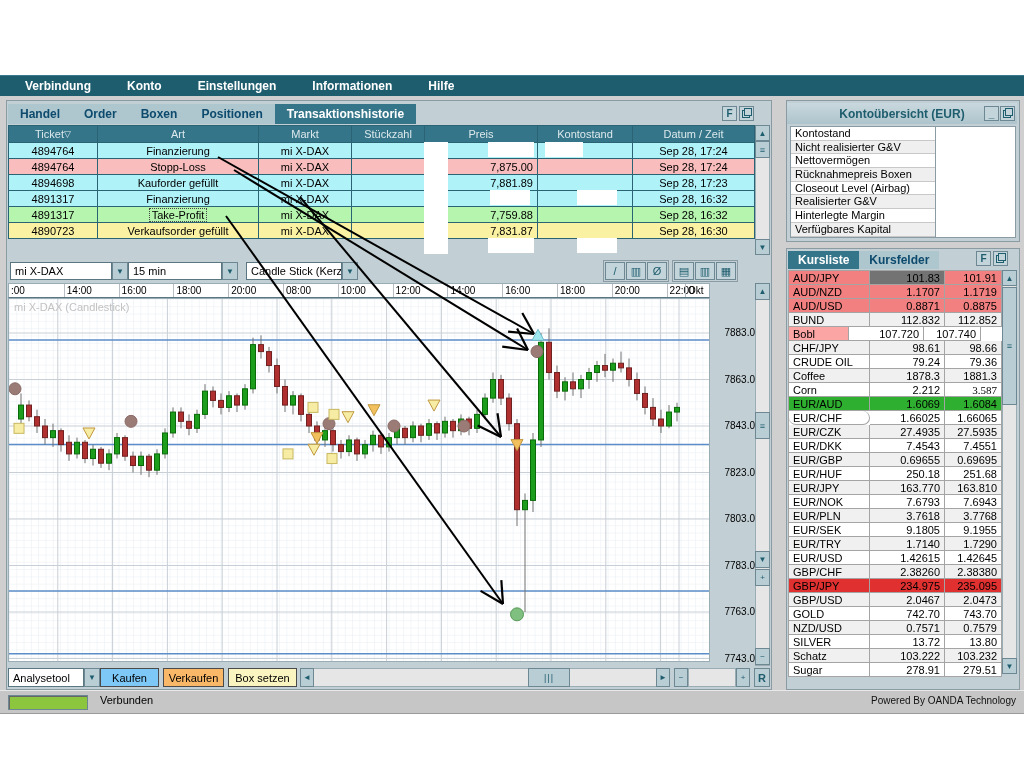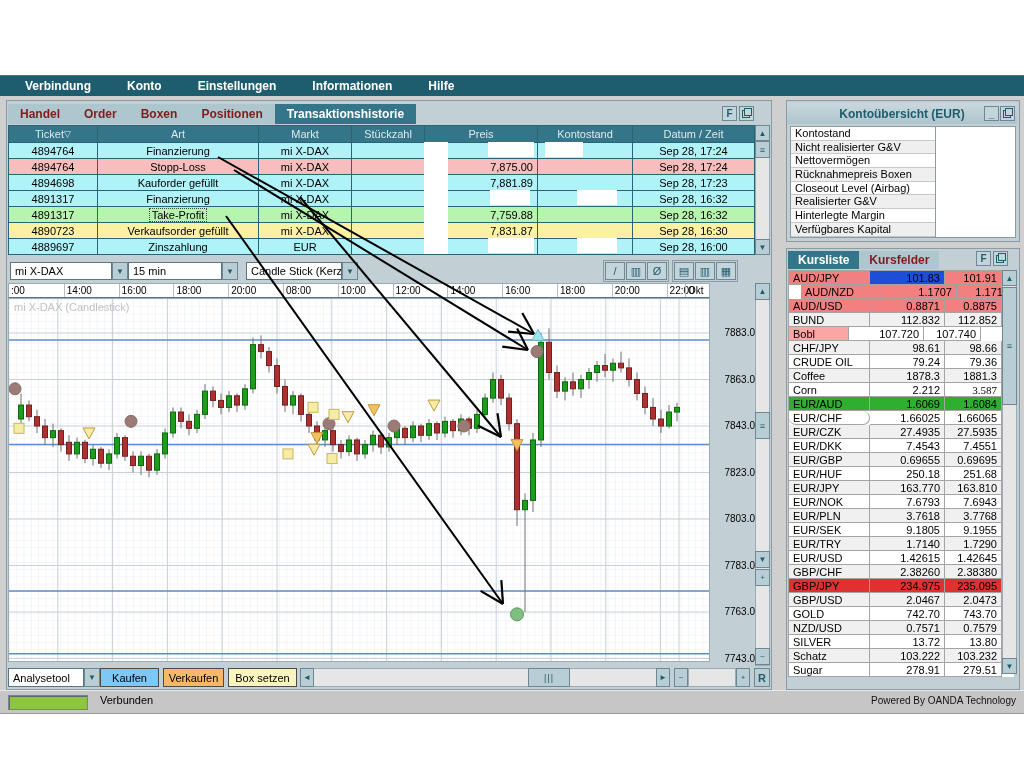--- a/index.html
+++ b/index.html
@@ -5,21 +5,21 @@
   html,body{margin:0;padding:0;width:1024px;height:768px;background:#fff;overflow:hidden;
     font-family:"Liberation Sans","DejaVu Sans",sans-serif;-webkit-font-smoothing:none;}
   .abs{position:absolute;}
   #menubar{left:0;top:75px;width:1024px;height:21px;background:#1E5D6E;border-top:1px solid #3A7A8C;
     display:flex;align-items:center;gap:36px;padding-left:25px;box-sizing:border-box;z-index:2;}
   .menu-item{color:#fff;font-weight:bold;font-size:12px;cursor:default;}
   #desktop{left:0;top:96px;width:1024px;height:596px;background:#CFCFCF;z-index:0;}
   .panel-frame{border:1px solid #8A9BA3;background:#C2CFD4;z-index:1;}
   
   #tabbar{left:8px;top:103px;height:21px;display:flex;align-items:flex-end;z-index:2;}
-  .tab{font-size:12px;font-weight:bold;color:#7f1d1d;padding:3px 12px 3px 12px;background:#AEC6CD;cursor:default;}
+  .tab{font-size:12px;font-weight:bold;color:#0c4a6e;padding:3px 12px 3px 12px;background:#AEC6CD;cursor:default;}
   .tab.active{background:#35758A;color:#fff;}
   .mini-btn{width:15px;height:15px;background:#C3D4DA;border:1px solid #6E8893;color:#1E5D6E;
     font-size:10px;font-weight:bold;display:flex;align-items:center;justify-content:center;z-index:3;box-sizing:border-box;}
   
   #histtable{left:8px;top:125px;z-index:2;font-size:11px;}
   .hrow{display:flex;}
   .hcell{box-sizing:border-box;border-right:1px solid #2A6374;border-bottom:1px solid #2A6374;
     height:16px;display:flex;align-items:center;justify-content:center;overflow:hidden;white-space:nowrap;}
   .hhead .hcell{background:#35758A;color:#DCE9EC;height:17px;border-bottom:1px solid #2A6374;font-size:11px;}
   #histtable .tablewrap{border-left:1px solid #2A6374;border-top:1px solid #2A6374;}
@@ -155,29 +155,20 @@
         <div class="hcell" style="width: 122px; background: rgb(182, 245, 174);">Sep 28, 16:32</div>
       </div>
       <div class="hrow">
         <div class="hcell" style="width: 89px; background: rgb(250, 242, 162);">4890723</div>
         <div class="hcell" style="width: 161px; background: rgb(250, 242, 162);">Verkaufsorder gefüllt</div>
         <div class="hcell" style="width: 93px; background: rgb(250, 242, 162);">mi X-DAX</div>
         <div class="hcell" style="width: 73px; background: rgb(250, 242, 162);"></div>
         <div class="hcell" style="width: 113px; background: rgb(250, 242, 162); justify-content: flex-end; padding-right: 4px;">7,831.87</div>
         <div class="hcell" style="width: 95px; background: rgb(250, 242, 162);"></div>
         <div class="hcell" style="width: 122px; background: rgb(250, 242, 162);">Sep 28, 16:30</div>
-      </div>
-      <div class="hrow">
-        <div class="hcell" style="width: 89px; background: rgb(175, 242, 248);">4889697</div>
-        <div class="hcell" style="width: 161px; background: rgb(175, 242, 248);">Zinszahlung</div>
-        <div class="hcell" style="width: 93px; background: rgb(175, 242, 248);">EUR</div>
-        <div class="hcell" style="width: 73px; background: rgb(175, 242, 248);"></div>
-        <div class="hcell" style="width: 113px; background: rgb(175, 242, 248); justify-content: flex-end; padding-right: 4px;"></div>
-        <div class="hcell" style="width: 95px; background: rgb(175, 242, 248);"></div>
-        <div class="hcell" style="width: 122px; background: rgb(175, 242, 248);">Sep 28, 16:00</div>
       </div>
     </div>
   </div>
 
 <div class="abs sb" style="left:755px;top:125px;width:15px;height:130px;"></div>
 <div class="abs sbtn" style="left:755px;top:125px;width:15px;height:16px;">▲</div>
 <div class="abs sthumb" style="left:755px;top:141px;width:15px;height:17px;">≡</div>
 <div class="abs sbtn" style="left:755px;top:239px;width:15px;height:16px;">▼</div>
 
 <div class="abs dd" style="left:10px;top:262px;width:102px;">mi X-DAX</div>
@@ -535,25 +526,25 @@
 <div class="abs mini-btn" style="left:976px;top:251px;">F</div>
 <div class="abs mini-btn" style="left:993px;top:251px;">
     <span class="ir">
       <i></i>
       <i class="b"></i>
     </span>
   </div>
 <div id="rateslist" class="abs" style="left:788px;top:270px;z-index:2;border-left:1px solid #A4A4A4;border-top:1px solid #A4A4A4;background:#fff;">
     <div class="hrow">
       <div class="rates-cell" style="width: 81px; justify-content: flex-start; padding: 0px 0px 0px 4px; background: rgb(242, 128, 128);">AUD/JPY</div>
-      <div class="rates-cell" style="width: 75px; justify-content: flex-end; padding: 0px 4px 0px 0px; background: #1d4ed8;">101.83</div>
+      <div class="rates-cell" style="width: 75px; justify-content: flex-end; padding: 0px 4px 0px 0px; background: #737373;">101.83</div>
       <div class="rates-cell" style="width: 57px; justify-content: flex-end; padding: 0px 4px 0px 0px; background: rgb(242, 128, 128);">101.91</div>
     </div>
     <div class="hrow">
-      <div class="rates-cell" style="width: 81px; justify-content: flex-start; padding: 0px 0px 0px 4px; background: rgb(242, 128, 128); margin-left: 12px;">AUD/NZD</div>
+      <div class="rates-cell" style="width: 81px; justify-content: flex-start; padding: 0px 0px 0px 4px; background: rgb(242, 128, 128);">AUD/NZD</div>
       <div class="rates-cell" style="width: 75px; justify-content: flex-end; padding: 0px 4px 0px 0px; background: rgb(242, 128, 128);">1.1707</div>
       <div class="rates-cell" style="width: 57px; justify-content: flex-end; padding: 0px 4px 0px 0px; background: rgb(242, 128, 128);">1.1719</div>
     </div>
     <div class="hrow">
       <div class="rates-cell" style="width: 81px; justify-content: flex-start; padding: 0px 0px 0px 4px; background: rgb(242, 128, 128);">AUD/USD</div>
       <div class="rates-cell" style="width: 75px; justify-content: flex-end; padding: 0px 4px 0px 0px; background: rgb(242, 128, 128);">0.8871</div>
       <div class="rates-cell" style="width: 57px; justify-content: flex-end; padding: 0px 4px 0px 0px; background: rgb(242, 128, 128);">0.8875</div>
     </div>
     <div class="hrow">
       <div class="rates-cell" style="width: 81px; justify-content: flex-start; padding: 0px 0px 0px 4px; background: rgb(240, 240, 240);">BUND</div>

